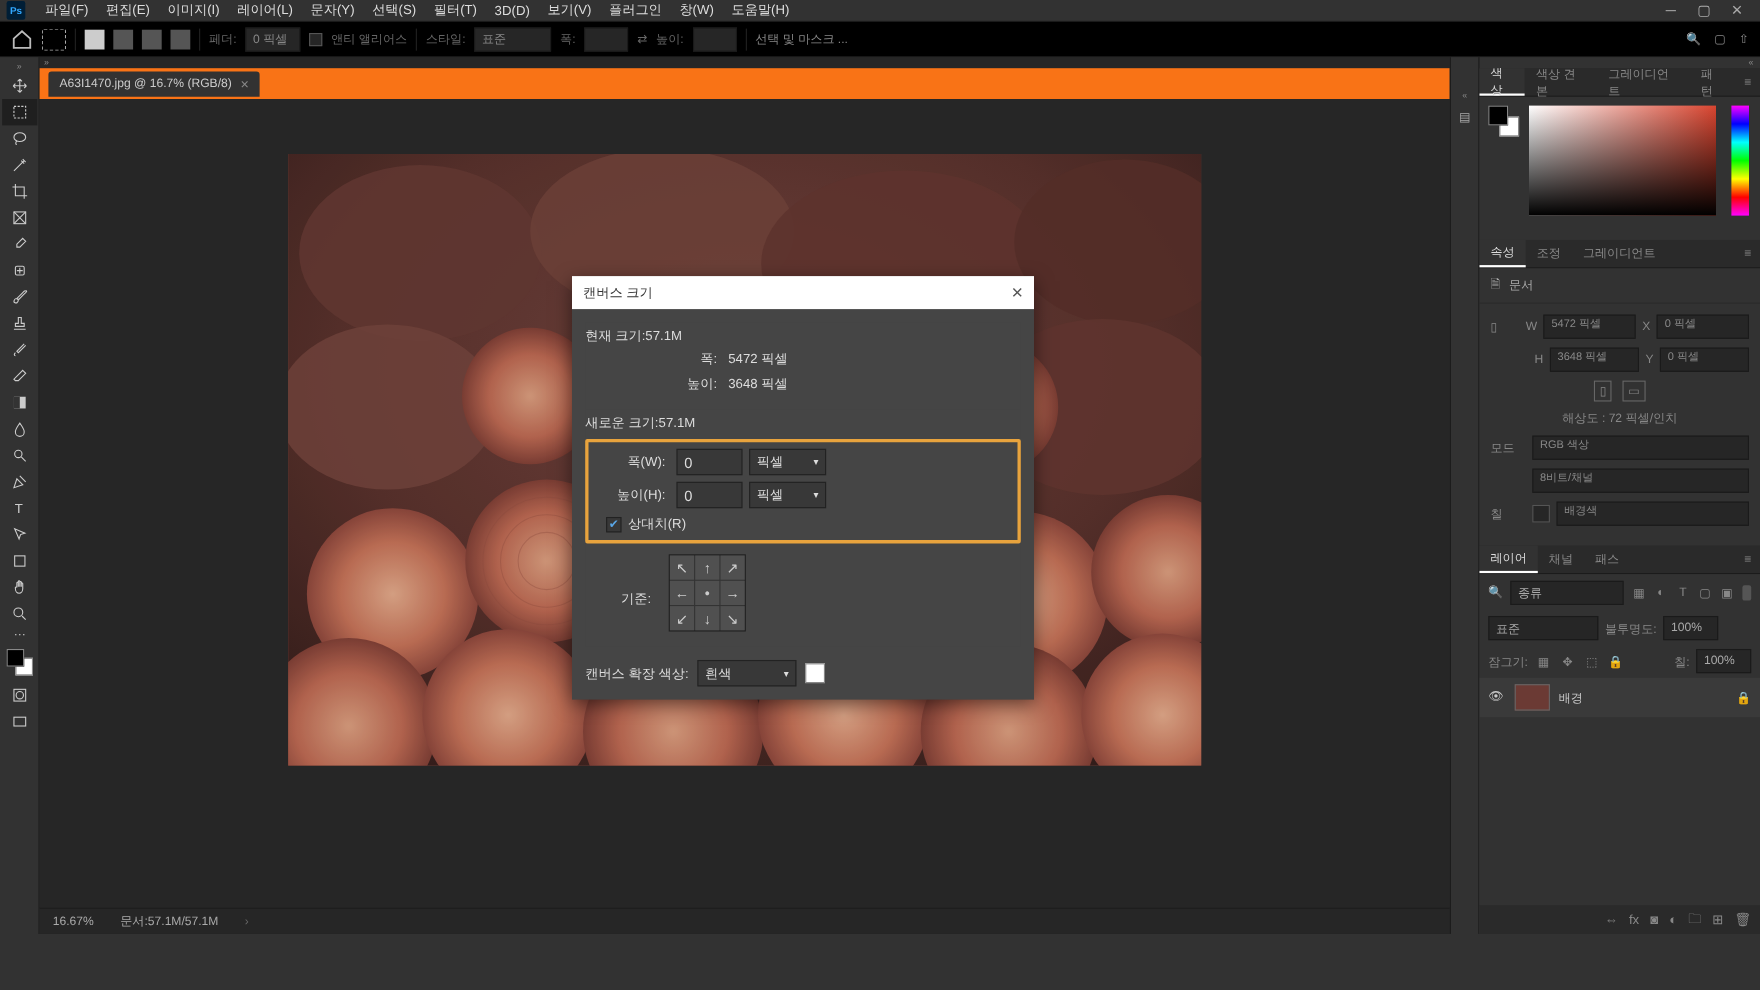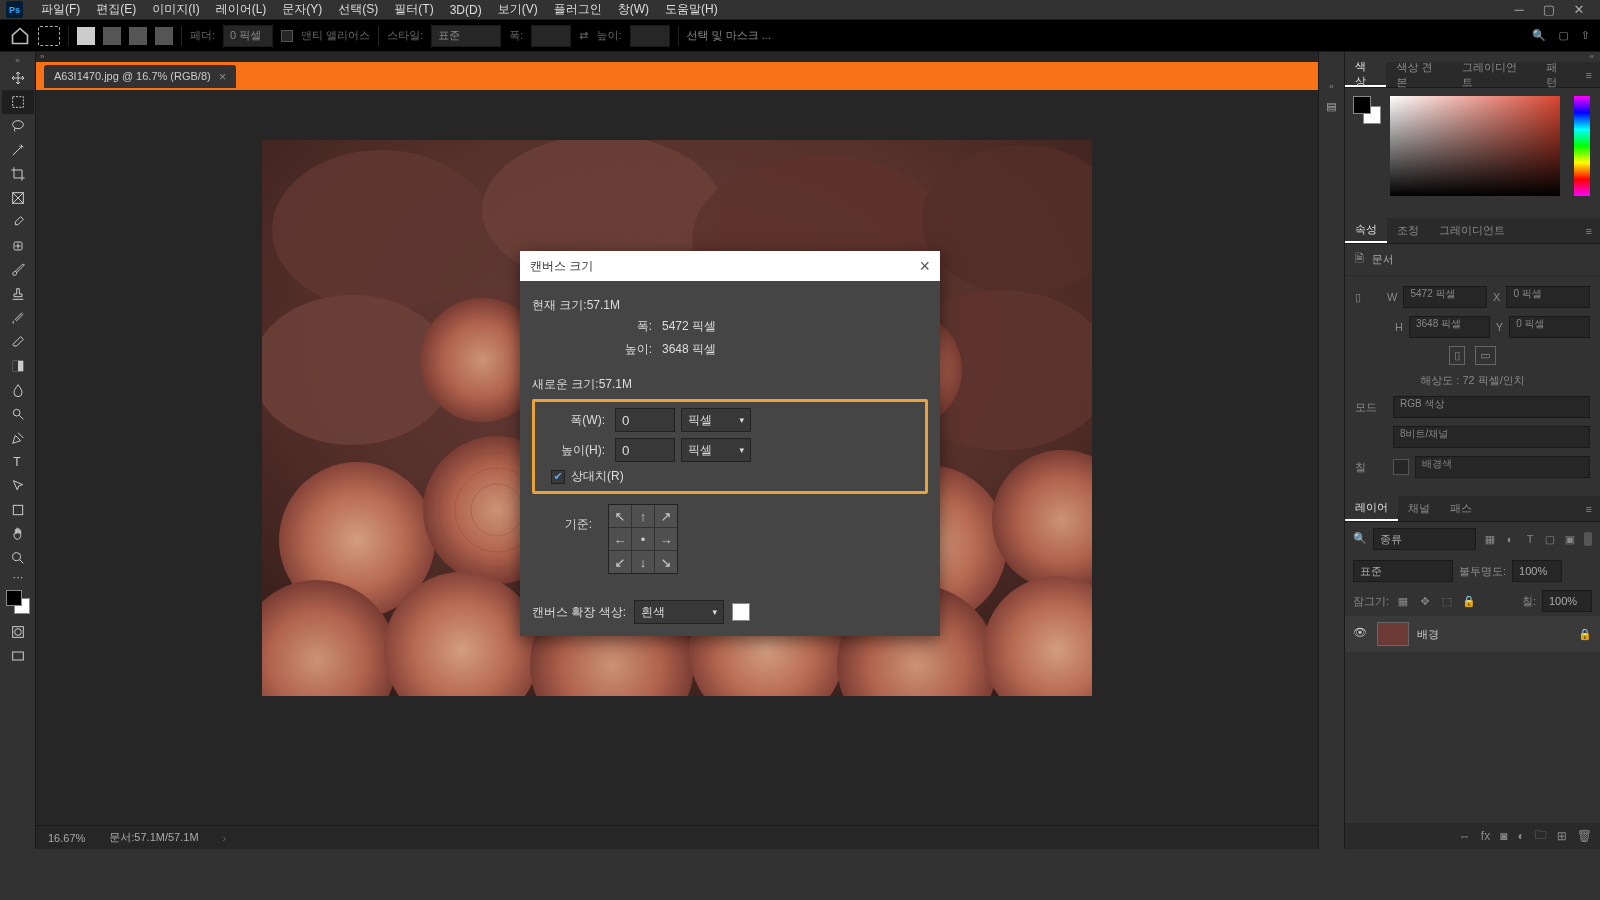--- a/index.html
+++ b/index.html
@@ -516,21 +516,21 @@
                 <span>픽셀</span>
                 <span style="font-size:9px">▾</span>
               </div>
           </div>
           <div class="dlg-check">
             <div class="dlg-checkbox">✔</div>
             <span>상대치(R)</span>
           </div>
         </div>
         <div class="dlg-row" style="padding-left:0;margin-top:10px;align-items:flex-start">
-          <span class="dlg-label" style="margin-top:12px">기준:</span>
+          <span class="dlg-label" style="margin-top:32px">기준:</span>
           <div class="anchor-grid">
             <div class="anchor-cell">↖</div>
             <div class="anchor-cell">↑</div>
             <div class="anchor-cell">↗</div>
             <div class="anchor-cell">←</div>
             <div class="anchor-cell center">•</div>
             <div class="anchor-cell">→</div>
             <div class="anchor-cell">↙</div>
             <div class="anchor-cell">↓</div>
             <div class="anchor-cell">↘</div>

